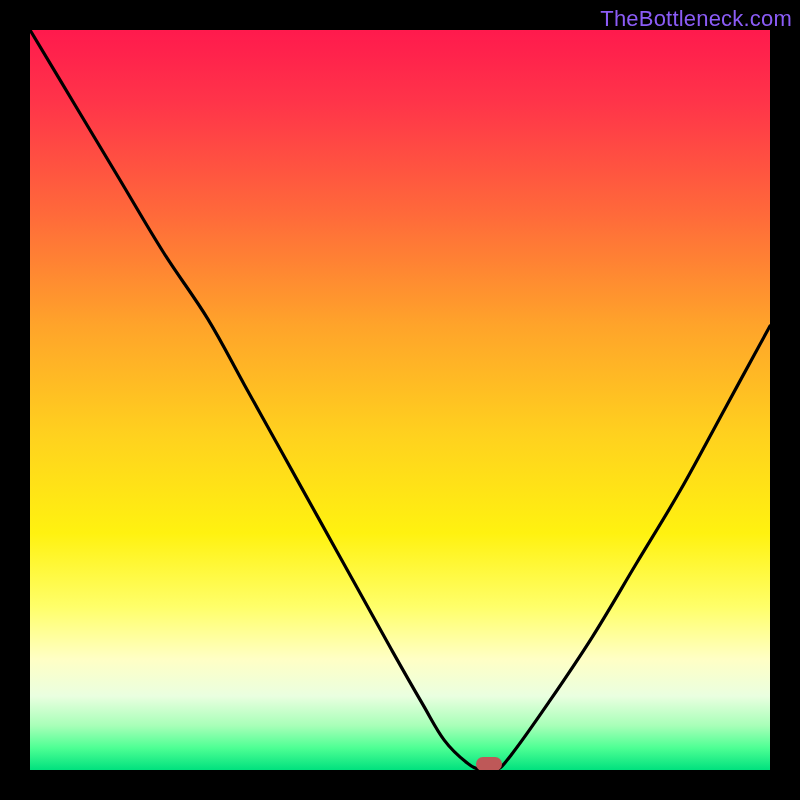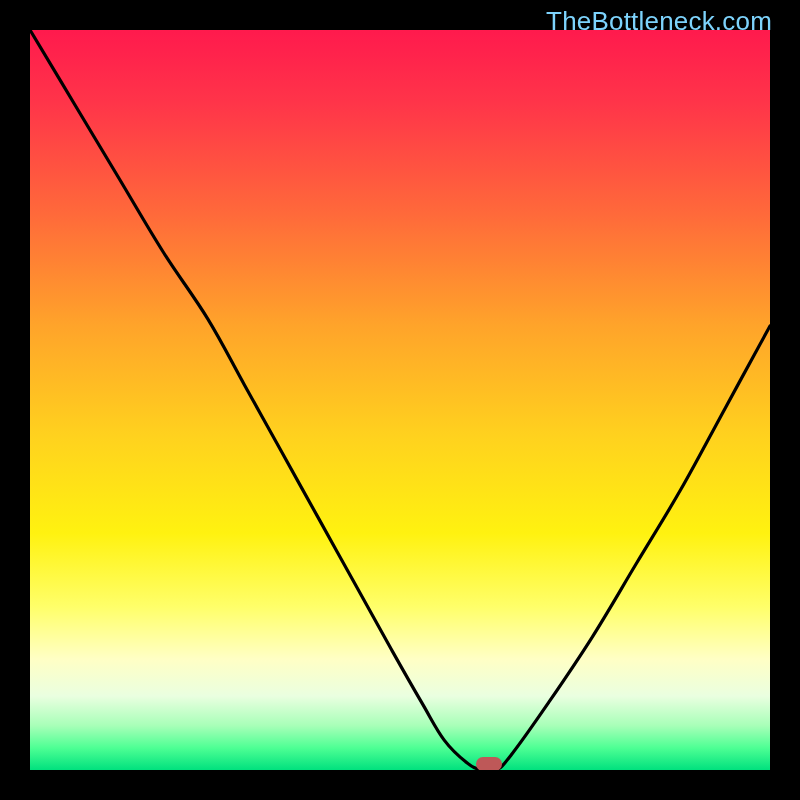--- a/index.html
+++ b/index.html
@@ -13,23 +13,23 @@
   }
   .frame {
     position: relative;
     width: 800px;
     height: 800px;
     background: #000;
   }
   .watermark {
     position: absolute;
     top: 6px;
-    right: 28px;
-    color: #7dd3fc;
-    font-size: 26px;
+    right: 8px;
+    color: #8b5cf6;
+    font-size: 22px;
     font-weight: 500;
     letter-spacing: 0.2px;
     z-index: 20;
   }
   .plot-area {
     position: absolute;
     left: 30px;
     top: 30px;
     width: 740px;
     height: 740px;

